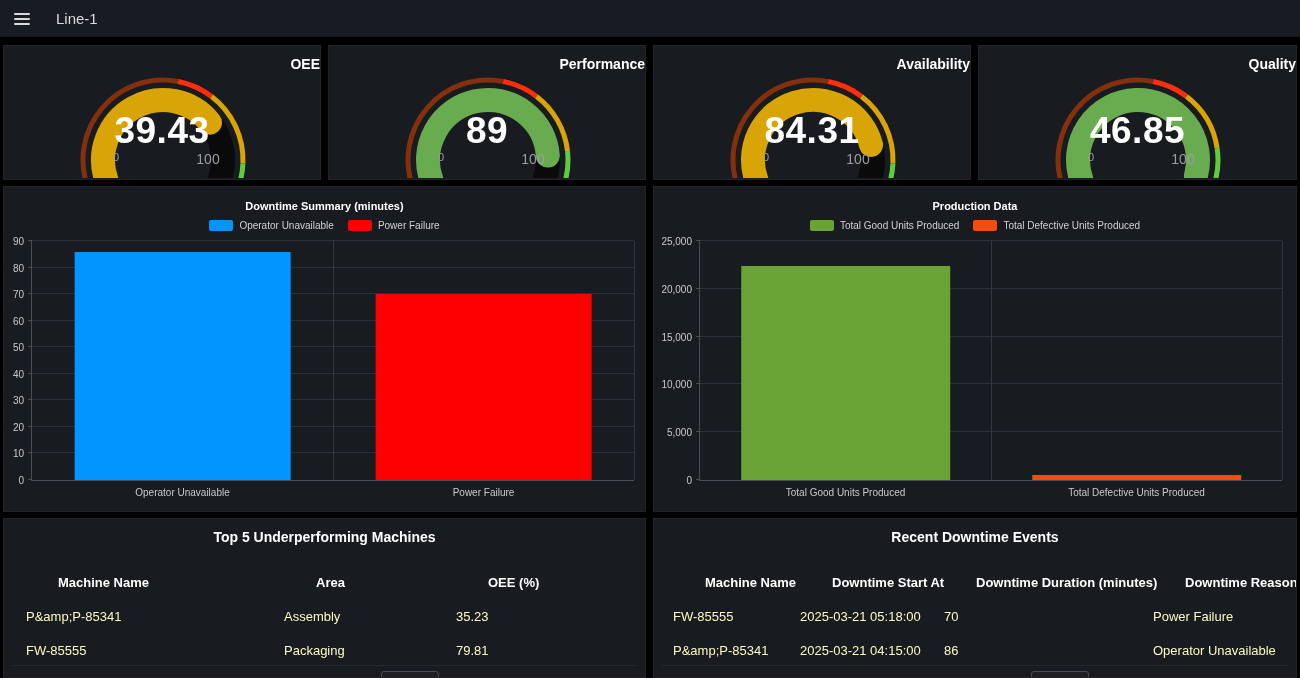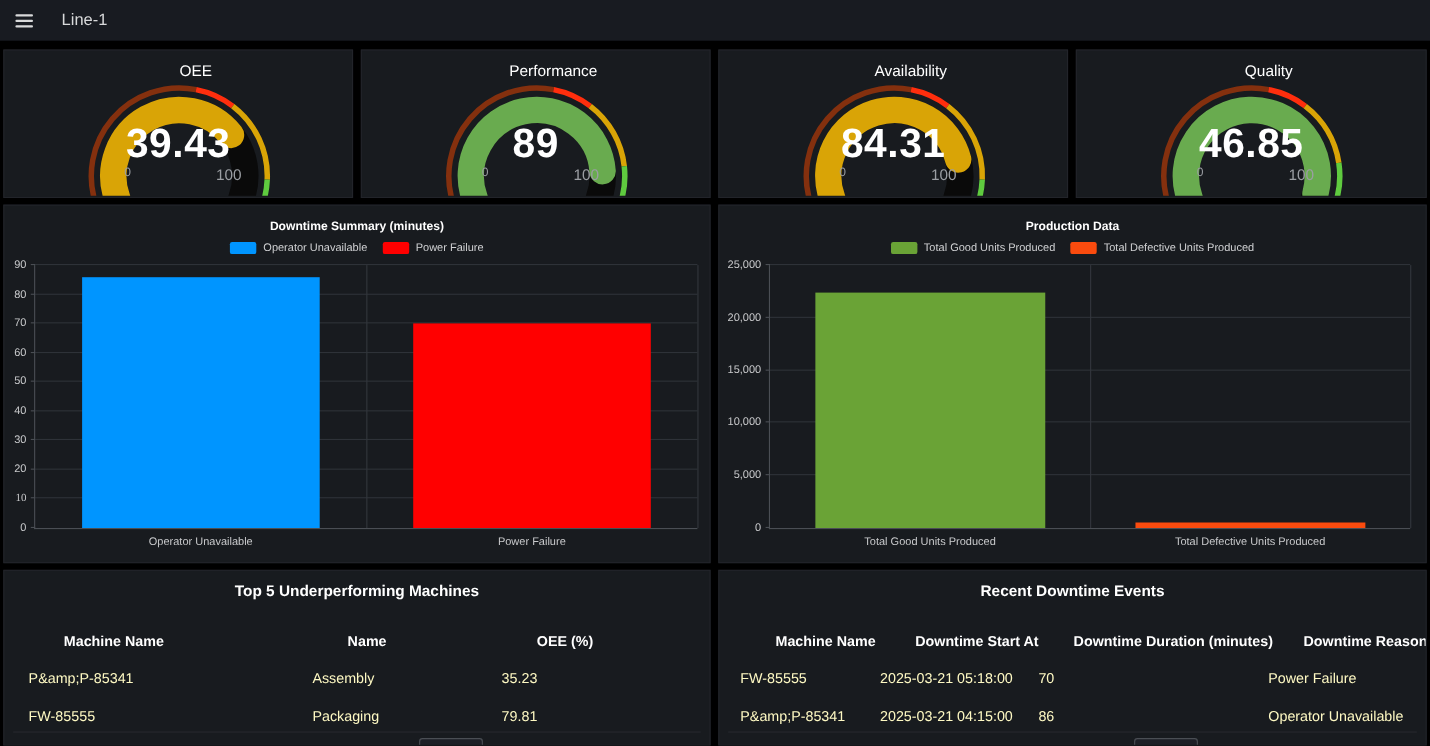--- a/index.html
+++ b/index.html
@@ -18,21 +18,21 @@
   .p-g0 { left:3px;   top:45px; width:318px; height:135px; }
   .p-g1 { left:328px; top:45px; width:318px; height:135px; }
   .p-g2 { left:653px; top:45px; width:318px; height:135px; }
   .p-g3 { left:978px; top:45px; width:319px; height:135px; }
   .p-c0 { left:3px;   top:186px; width:643px; height:326px; }
   .p-c1 { left:653px; top:186px; width:644px; height:326px; }
   .p-t0 { left:3px;   top:518px; width:643px; height:160px; }
   .p-t1 { left:653px; top:518px; width:644px; height:160px; }
 
   
-  .panel-title { position:absolute; top:10px; left:0; right:0; text-align:center; font-size:14px; font-weight:normal; color:#FFFFFF;margin-left:32px; }
+  .panel-title { position:absolute; top:10px; left:0; right:0; text-align:right; font-size:14px; font-weight:bold; color:#FFFFFF;margin-left:32px; }
   .gauge { position:absolute; left:54px; top:26px; width:210px; height:106px; }
   .gauge-value { position:absolute; left:0; right:0; top:64px; text-align:center; font-size:37px; font-weight:bold; color:#FFFFFF; letter-spacing:0.5px; }
   .gauge-min { position:absolute; left:92px;  top:105px; width:40px; text-align:center; font-size:11px; color:#9B9EA3; }
   .gauge-max { position:absolute; left:184px; top:105px; width:40px; text-align:center; font-size:14px; color:#9B9EA3; }
 
   
   .chart-title { position:absolute; top:13px; left:0; right:0; text-align:center; font-size:11px; font-weight:bold; color:#FFFFFF; }
   .legend { position:absolute; top:30px; left:0; right:0; height:16px; display:flex; justify-content:center; align-items:center; gap:14px; }
   .legend-item { display:flex; align-items:center; gap:6px; cursor:pointer; }
   .swatch { display:inline-block; width:24px; height:11px; border-radius:2px; }
@@ -142,21 +142,21 @@
         <div class="legend-item">
           <span class="swatch" style="background: rgb(255, 0, 0);"></span>
           <span class="legend-label">Power Failure</span>
         </div>
       </div>
     <div class="plot">
         <div class="ytick" style="bottom: 0%;"></div>
         <div class="ytick-label" style="bottom: 0%;">0</div>
         <div class="gridline" style="bottom: 11.1111%;"></div>
         <div class="ytick" style="bottom: 11.1111%;"></div>
-        <div class="ytick-label" style="bottom: 11.1111%; font-family: Liberation Serif, serif;">10</div>
+        <div class="ytick-label" style="bottom: 11.1111%;">10</div>
         <div class="gridline" style="bottom: 22.2222%;"></div>
         <div class="ytick" style="bottom: 22.2222%;"></div>
         <div class="ytick-label" style="bottom: 22.2222%; margin-left: 32px;">20</div>
         <div class="gridline" style="bottom: 33.3333%;"></div>
         <div class="ytick" style="bottom: 33.3333%;"></div>
         <div class="ytick-label" style="bottom: 33.3333%;">30</div>
         <div class="gridline" style="bottom: 44.4444%;"></div>
         <div class="ytick" style="bottom: 44.4444%;"></div>
         <div class="ytick-label" style="bottom: 44.4444%;">40</div>
         <div class="gridline" style="bottom: 55.5556%;"></div>
@@ -219,21 +219,21 @@
         <div class="xlabel" style="left: 25%;">Total Good Units Produced</div>
         <div class="bar" style="left: 75%; width: 36%; height: 1.92%; background: rgb(250, 75, 14);"></div>
         <div class="xlabel" style="left: 75%;">Total Defective Units Produced</div>
       </div>
   </section>
 
   <section class="panel p-t0">
     <h2 class="table-title">Top 5 Underperforming Machines</h2>
     <div class="thead">
         <div class="th"><span>Machine Name</span></div>
-        <div class="th"><span>Name</span></div>
+        <div class="th"><span>Area</span></div>
         <div class="th"><span>OEE (%)</span></div>
       </div>
     <div class="tbody">
         <div class="trow">
           <div class="td">P&amp;amp;P-85341</div>
           <div class="td">Assembly</div>
           <div class="td">35.23</div>
         </div>
         <div class="trow">
           <div class="td">FW-85555</div>

